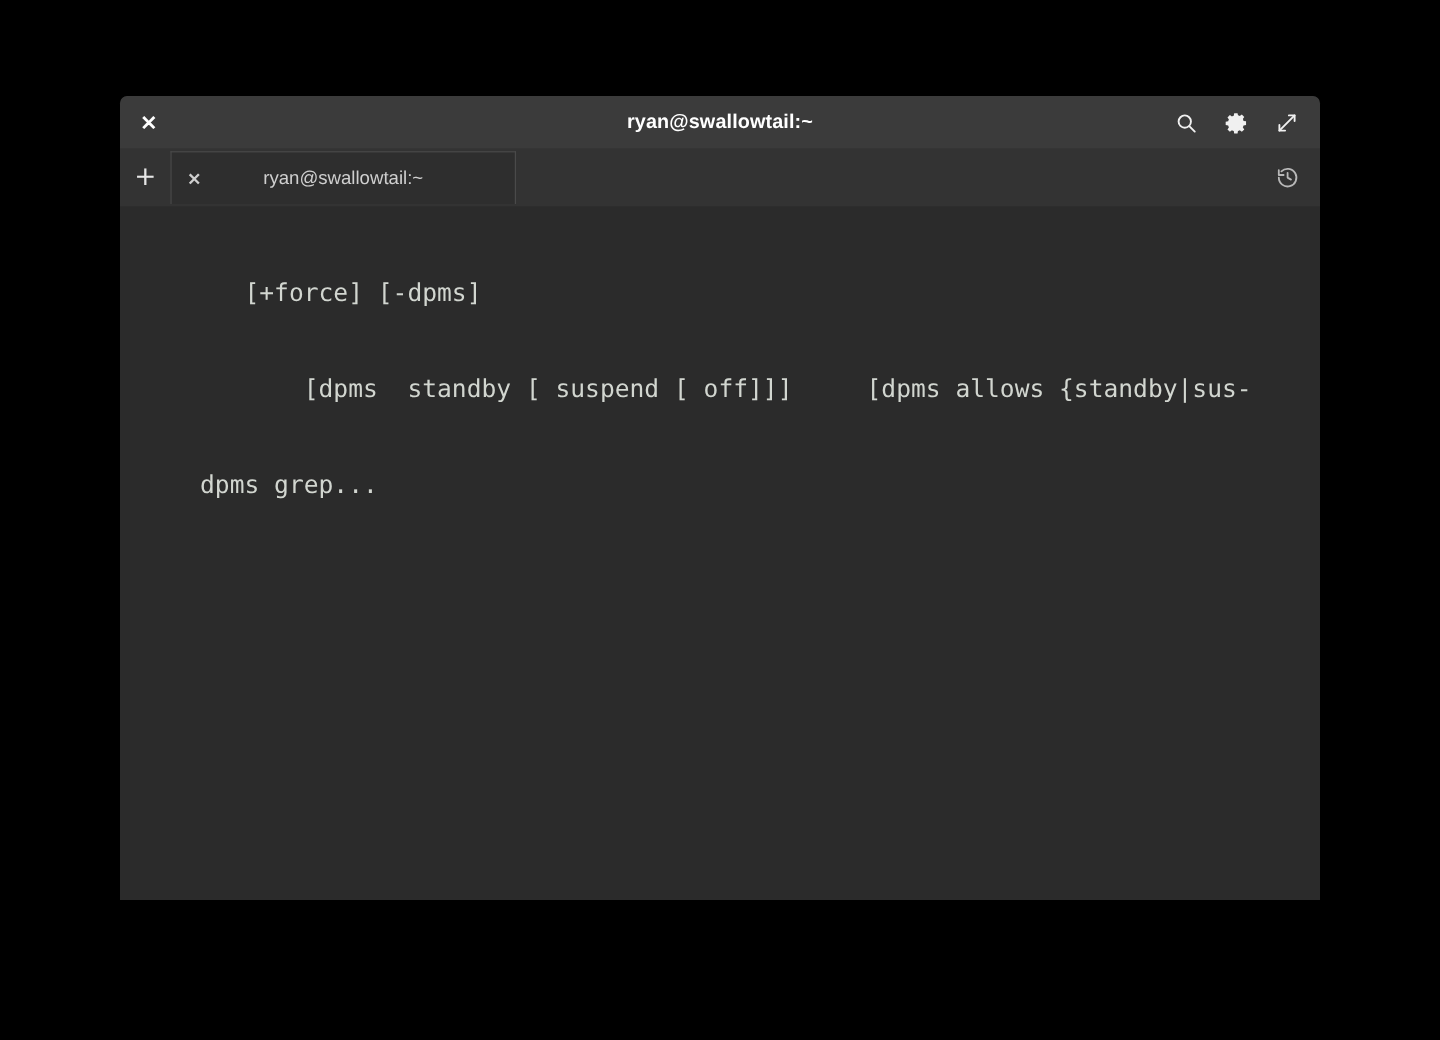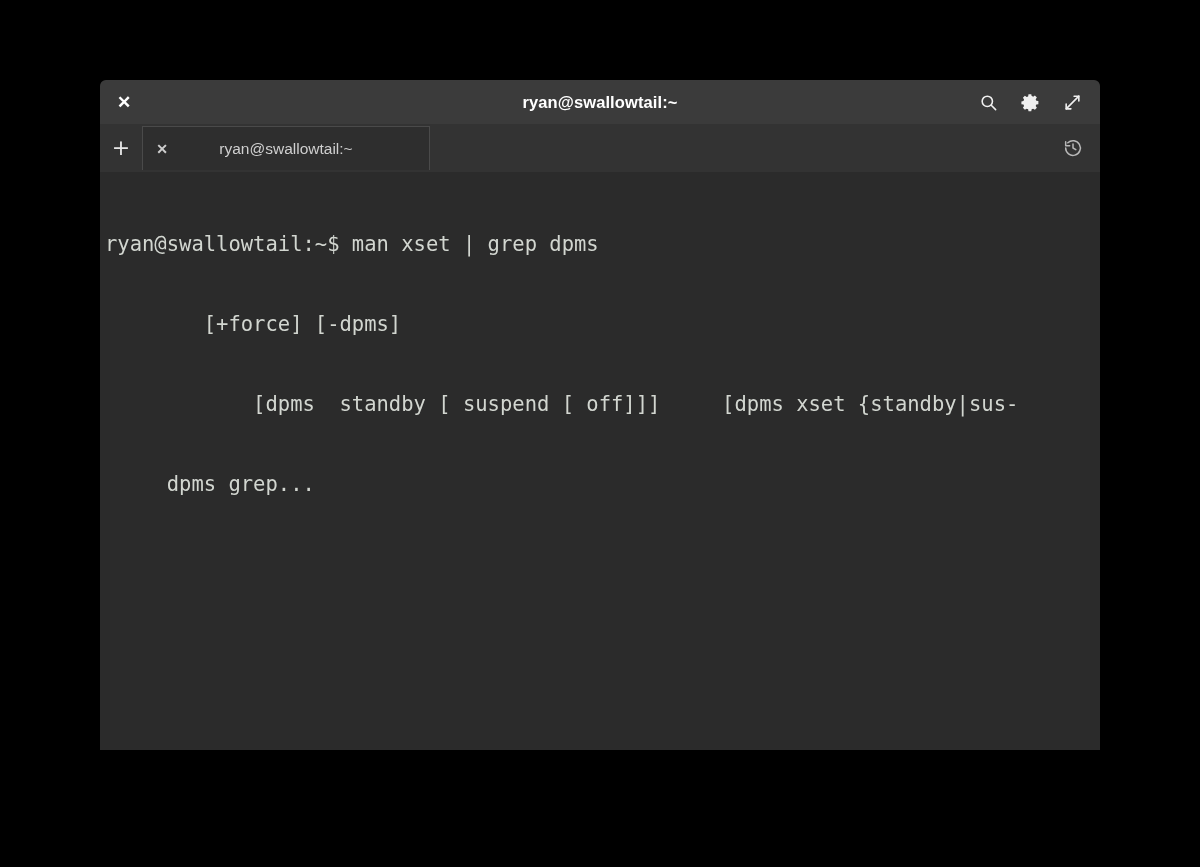--- a/index.html
+++ b/index.html
@@ -229,21 +229,20 @@
           <path d="M3.2 12a8.8 8.8 0 1 0 2.6-6.2"></path>
           <polyline points="3.2,4.6 3.2,9.4 8,9.4"></polyline>
           <polyline points="12,7.2 12,12 15.4,14"></polyline>
         </svg>
       </div>
     </div>
   </div>
 
   <div id="terminal-screen">
     <div id="terminal-output">
-      <div class="term-line">ryan@swallowtail:~$ man xset | grep dpms</div>
       <div class="term-line">        [+force] [-dpms]</div>
-      <div class="term-line">            [dpms  standby [ suspend [ off]]]     [dpms xset {standby|sus-</div>
+      <div class="term-line">            [dpms  standby [ suspend [ off]]]     [dpms allows {standby|sus-</div>
       <div class="term-line">     dpms grep...</div>
       
     </div>
   </div>
 
 </div>
 
 </body></html>

